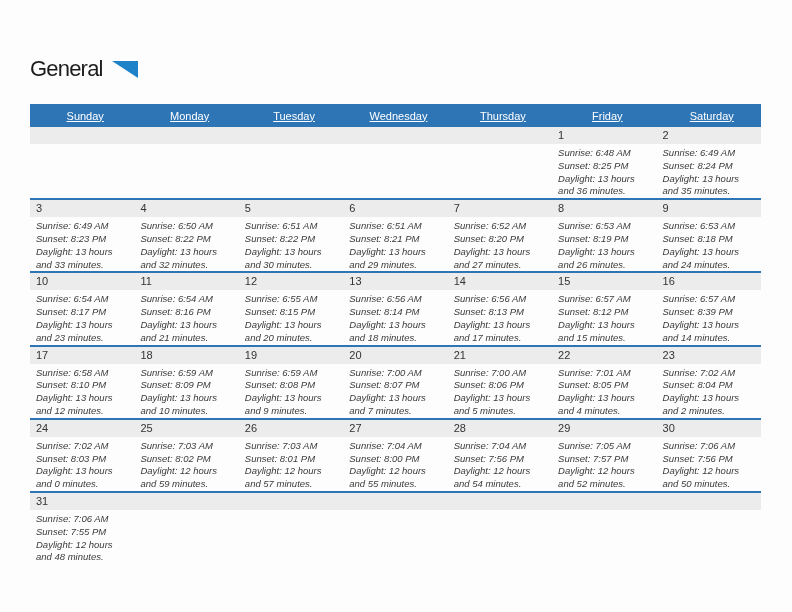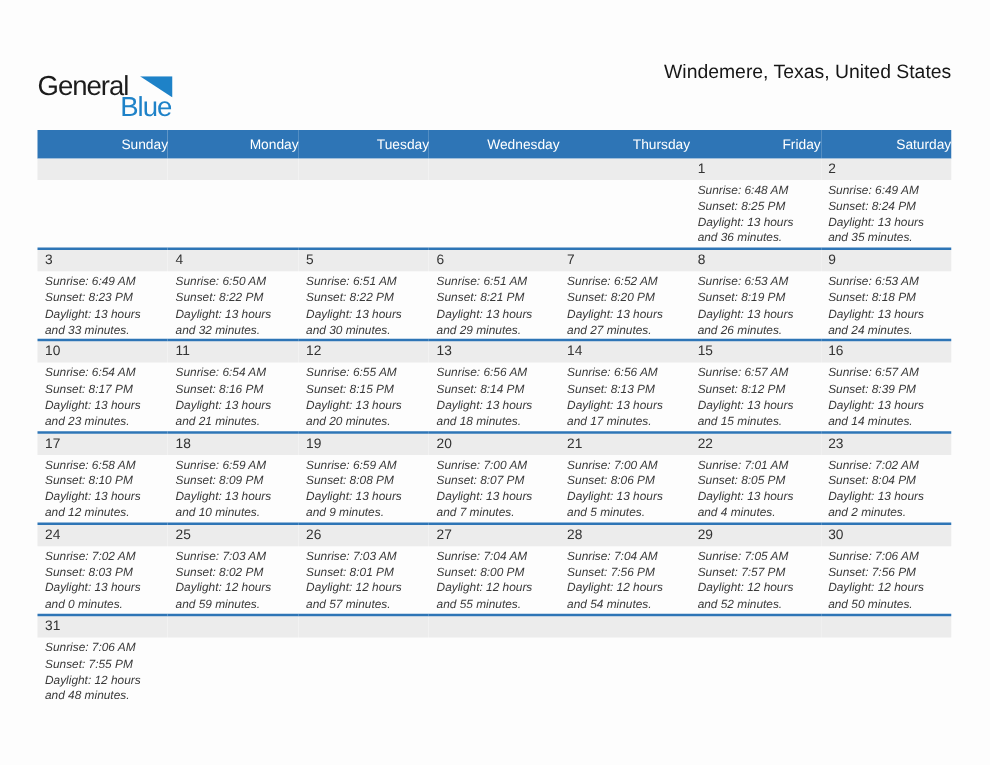--- a/index.html
+++ b/index.html
@@ -29,21 +29,21 @@
   }
   .title-block{position:absolute;right:31px;top:38px;text-align:right;}
   .month-title{font-size:27px;line-height:30px;color:var(--title-dark);}
   .location{font-size:15.5px;line-height:18px;margin-top:11px;color:var(--title-dark);}
   table.calendar{
     position:absolute;left:30px;top:104px;width:731px;
     border-collapse:collapse;table-layout:fixed;
   }
   thead th{
     background:var(--header-blue);color:#fff;font-weight:400;font-size:11px;
-    text-align:right;height:23px;padding:0 0 0 6px;vertical-align:middle;
+    text-align:center;height:23px;padding:0 0 0 6px;vertical-align:middle;text-decoration:underline;
   }
   tbody td{
     vertical-align:top;height:71px;border-bottom:2px solid var(--separator-blue);
     background:#fdfdfd;
   }
   tbody tr.last td{border-bottom:none;}
   .day-num{
     background:var(--strip-gray);font-size:11px;color:#333;
     height:17px;line-height:17px;padding-left:6px;
   }
@@ -52,25 +52,23 @@
   }
 </style>
 </head>
 <body>
 
 <div class="logo">
   <span class="logo-general">General</span>
   <svg class="logo-triangle" width="26" height="17" viewBox="0 0 26 17">
     <polygon points="0,0 26,0 26,17" fill="#1E82C8"></polygon>
   </svg>
-  <span class="logo-blue">Blue</span>
 </div>
 
 <div class="title-block">
-  <div class="location">Windemere, Texas, United States</div>
 </div>
 
 <table class="calendar">
   <thead>
     <tr id="weekday-row">
         <th>Sunday</th>
         <th>Monday</th>
         <th>Tuesday</th>
         <th>Wednesday</th>
         <th>Thursday</th>

